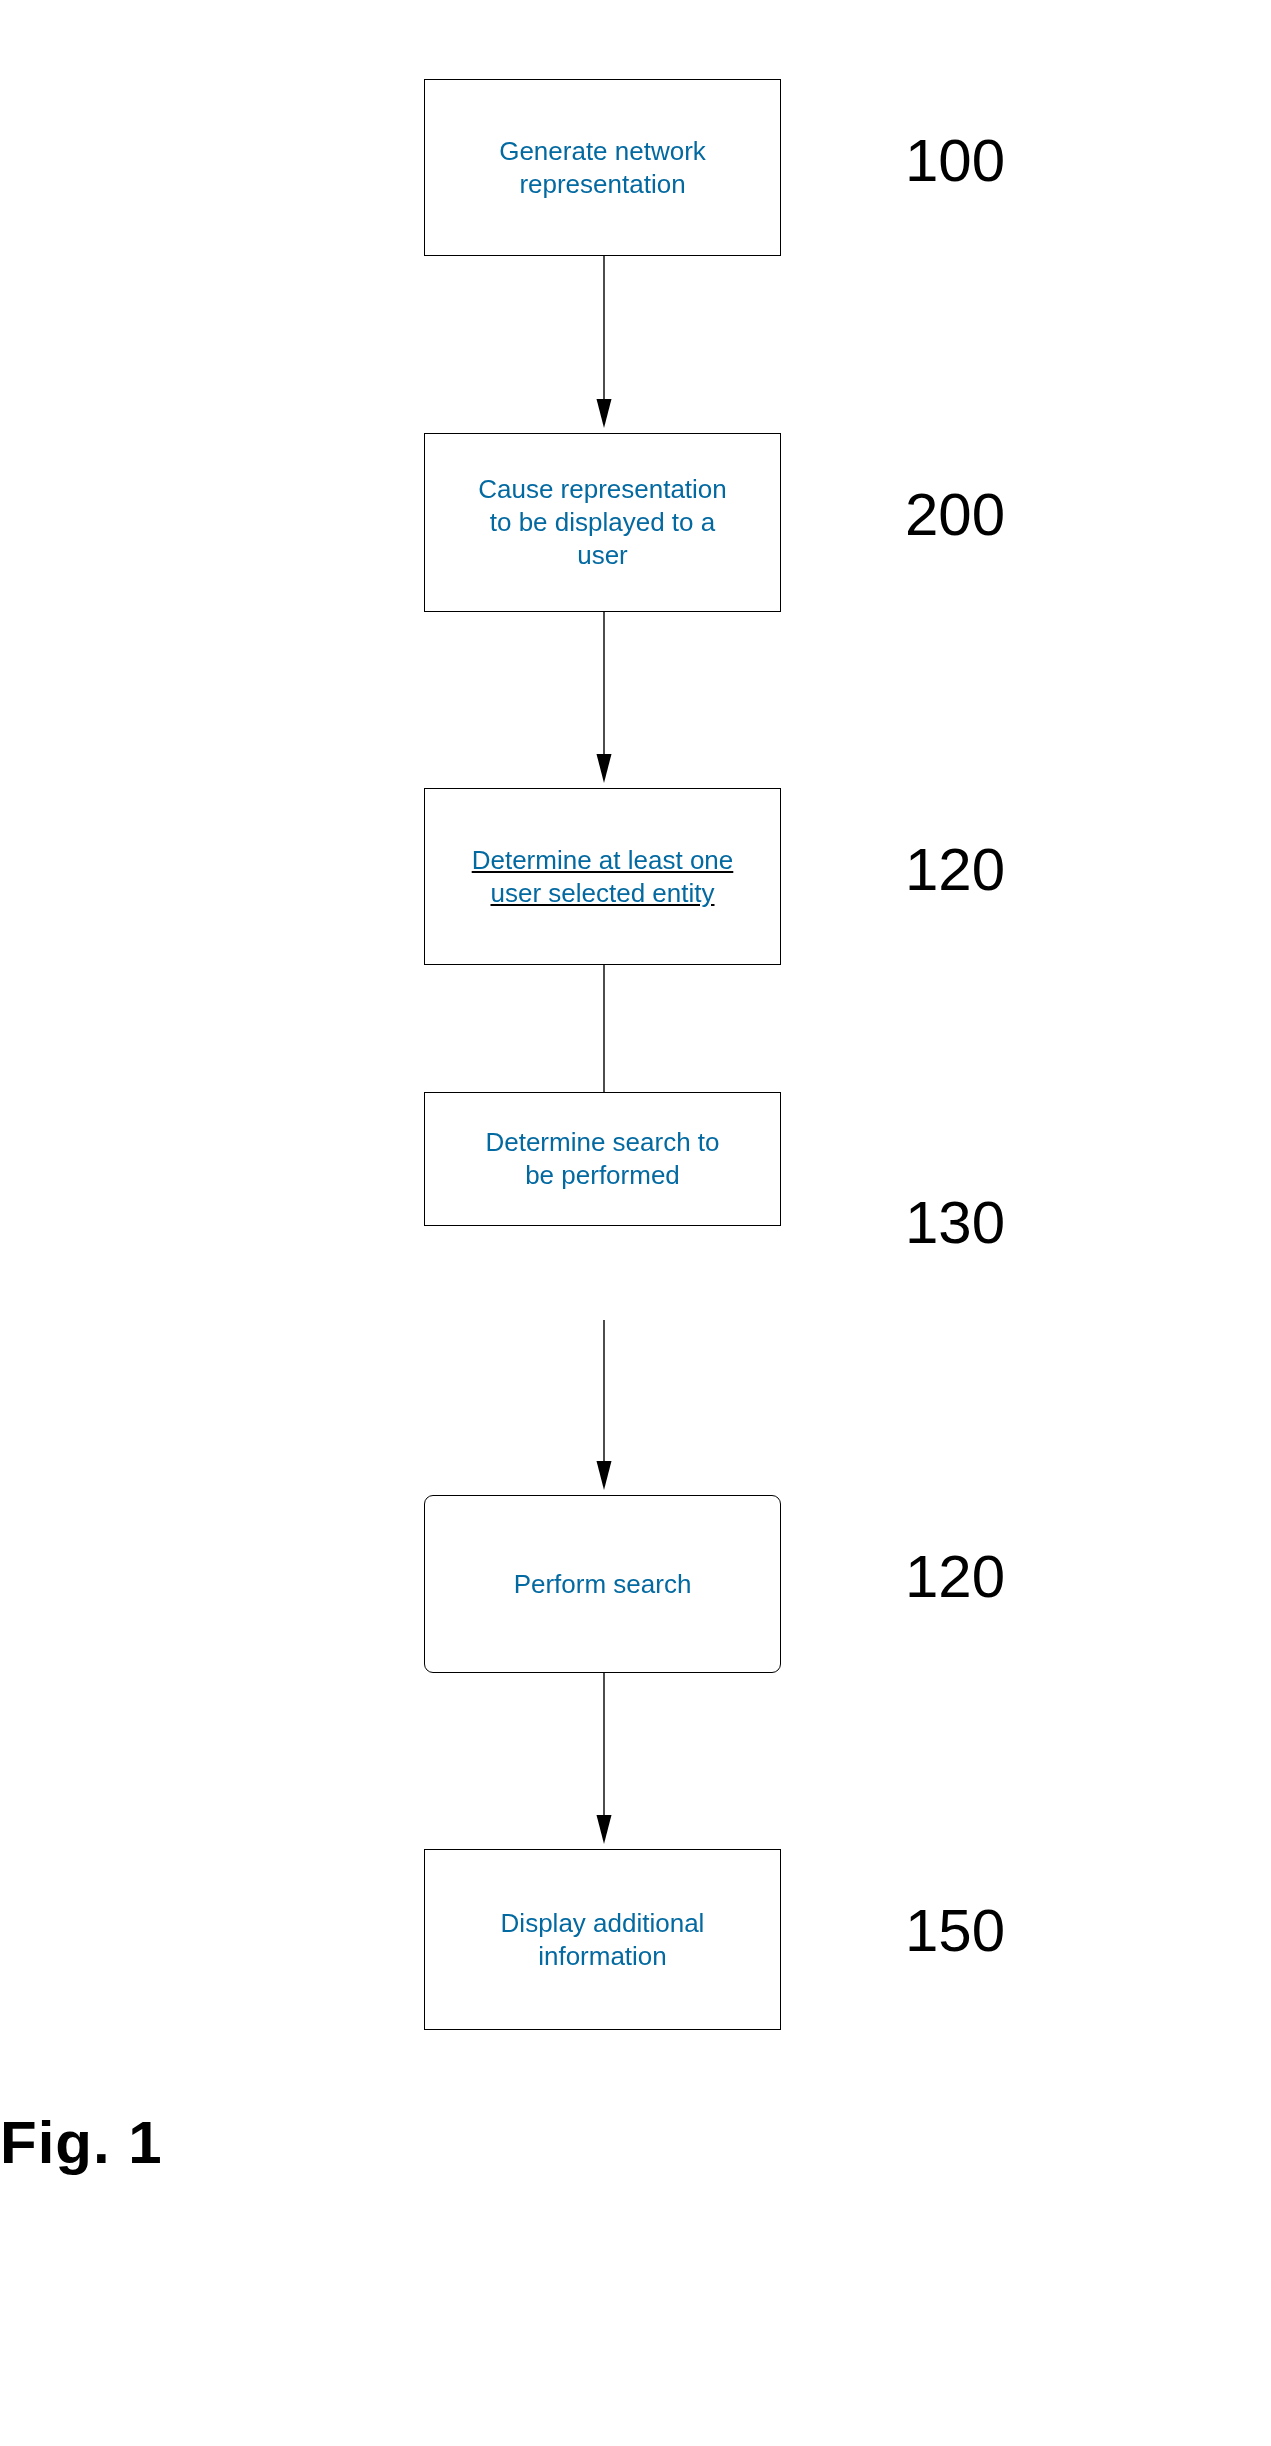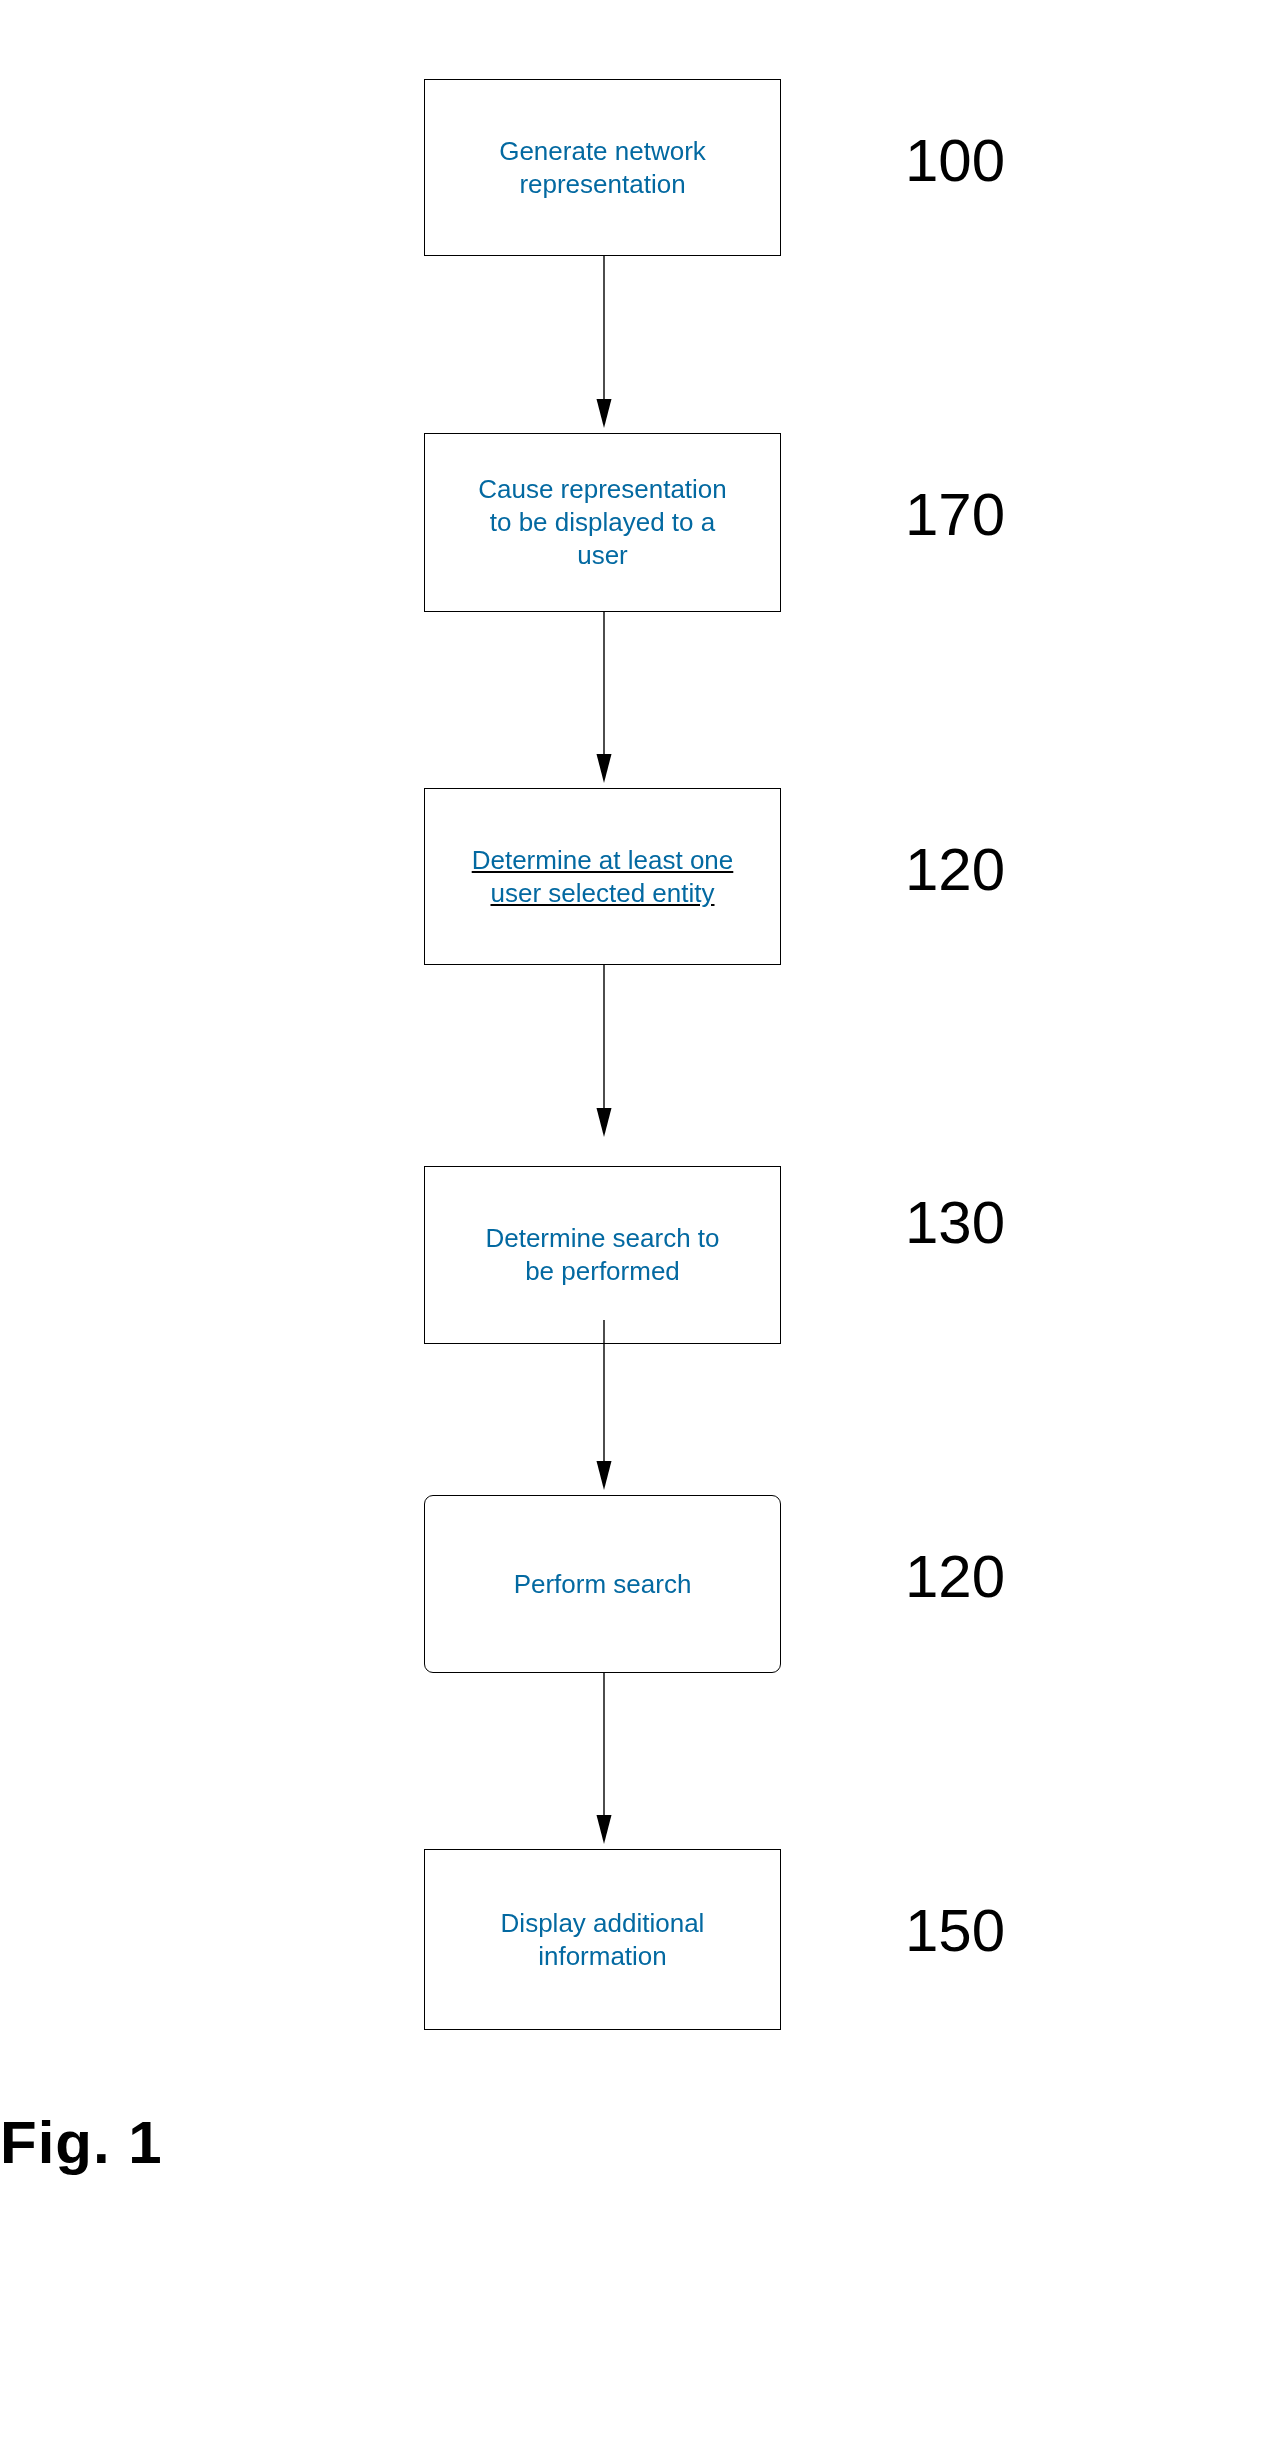--- a/index.html
+++ b/index.html
@@ -43,21 +43,21 @@
     line-height: 33px;
     color: #0369a1;
     letter-spacing: 0px;
     padding: 0 14px;
     white-space: pre-line;
   }
 
   .box-1 { top: 79px;   height: 177px; }
   .box-2 { top: 433px;  height: 179px; }
   .box-3 { top: 788px;  height: 177px; text-decoration: underline; }
-  .box-4 { top: 1166px; height: 178px; }
+  .box-4 { top: 1092px; height: 134px; }
   .box-5 { top: 1495px; height: 178px; border-radius: 9px; }
   .box-6 { top: 1849px; height: 181px; }
 
   
   .ref-num {
     position: absolute;
     left: 905px;
     width: 140px;
     font-family: "Liberation Sans", sans-serif;
     font-size: 60px;
@@ -115,21 +115,21 @@
       <line x1="9" y1="0" x2="9" y2="147" stroke="#000000" stroke-width="1.4"></line>
       <polygon points="9,172 1.5,143 16.5,143" fill="#000000"></polygon>
     </svg>
   </div>
 
   <div class="flow-box box-2">
     <span class="flow-box-label">Cause representation
 to be displayed to a
 user</span>
   </div>
-  <div class="ref-num ref-2">170</div>
+  <div class="ref-num ref-2">200</div>
 
   <div class="connector conn-2">
     <svg width="18" height="176" viewBox="0 0 18 176" xmlns="http://www.w3.org/2000/svg">
       <line x1="9" y1="0" x2="9" y2="146" stroke="#000000" stroke-width="1.4"></line>
       <polygon points="9,171 1.5,142 16.5,142" fill="#000000"></polygon>
     </svg>
   </div>
 
   <div class="flow-box box-3">
     <span class="flow-box-label">Determine at least one

